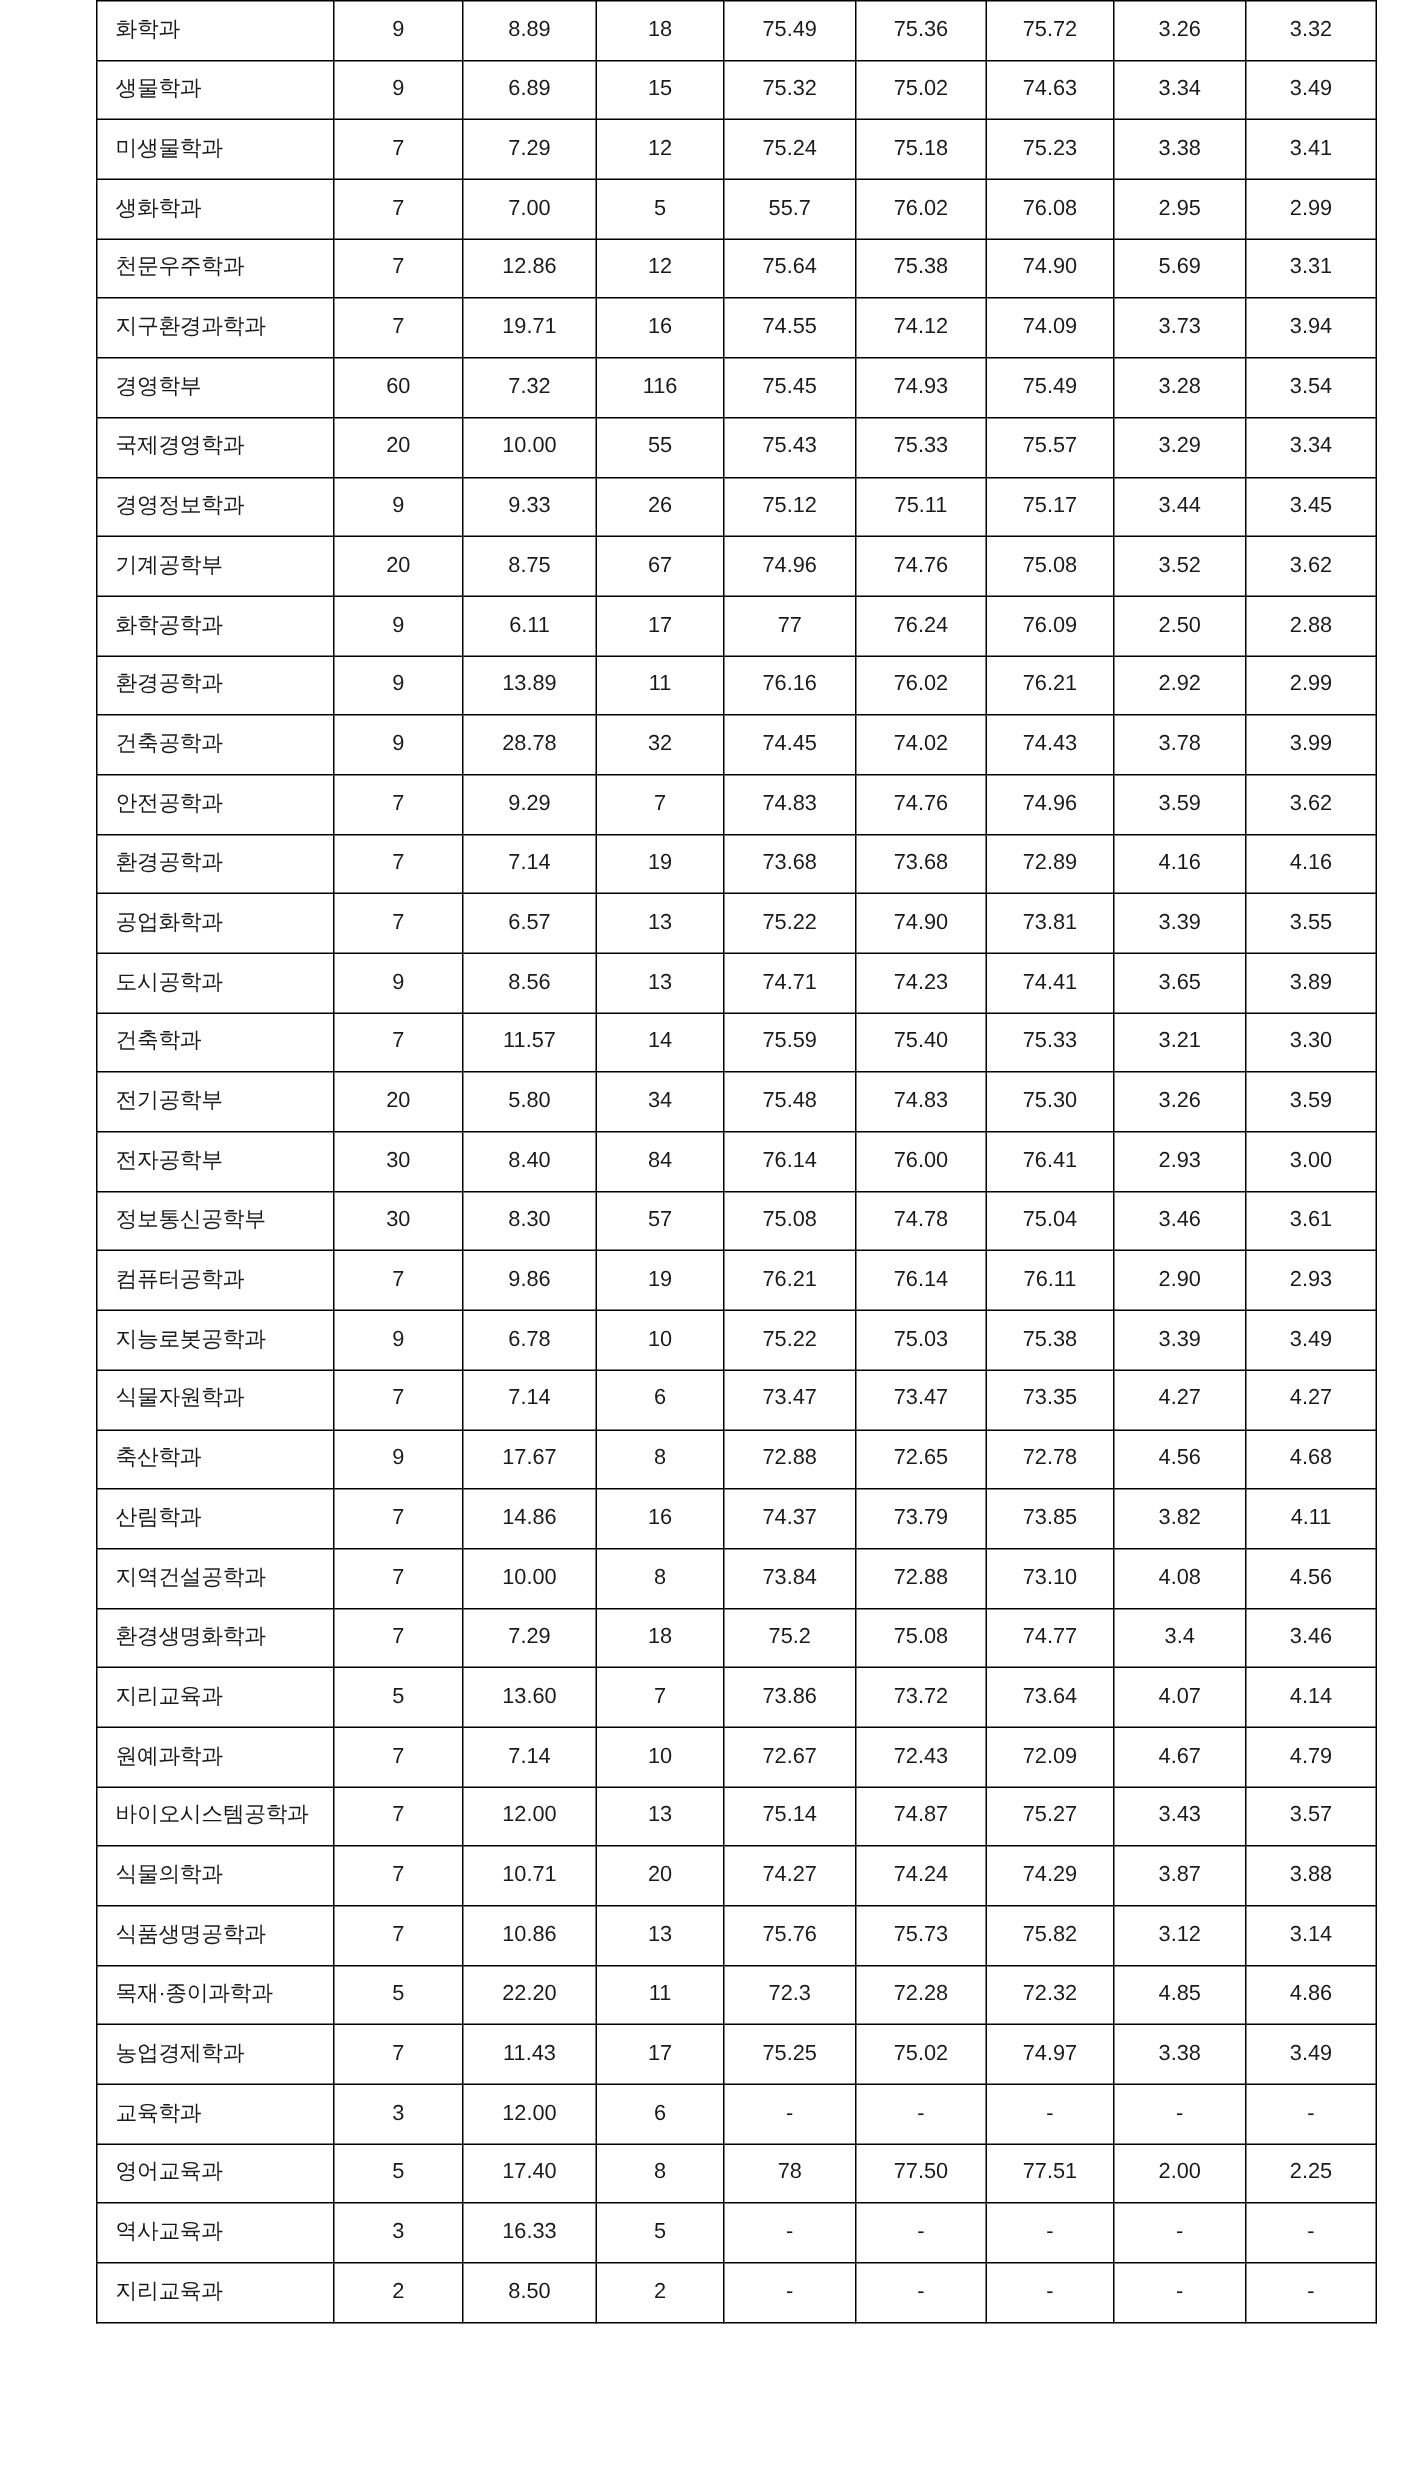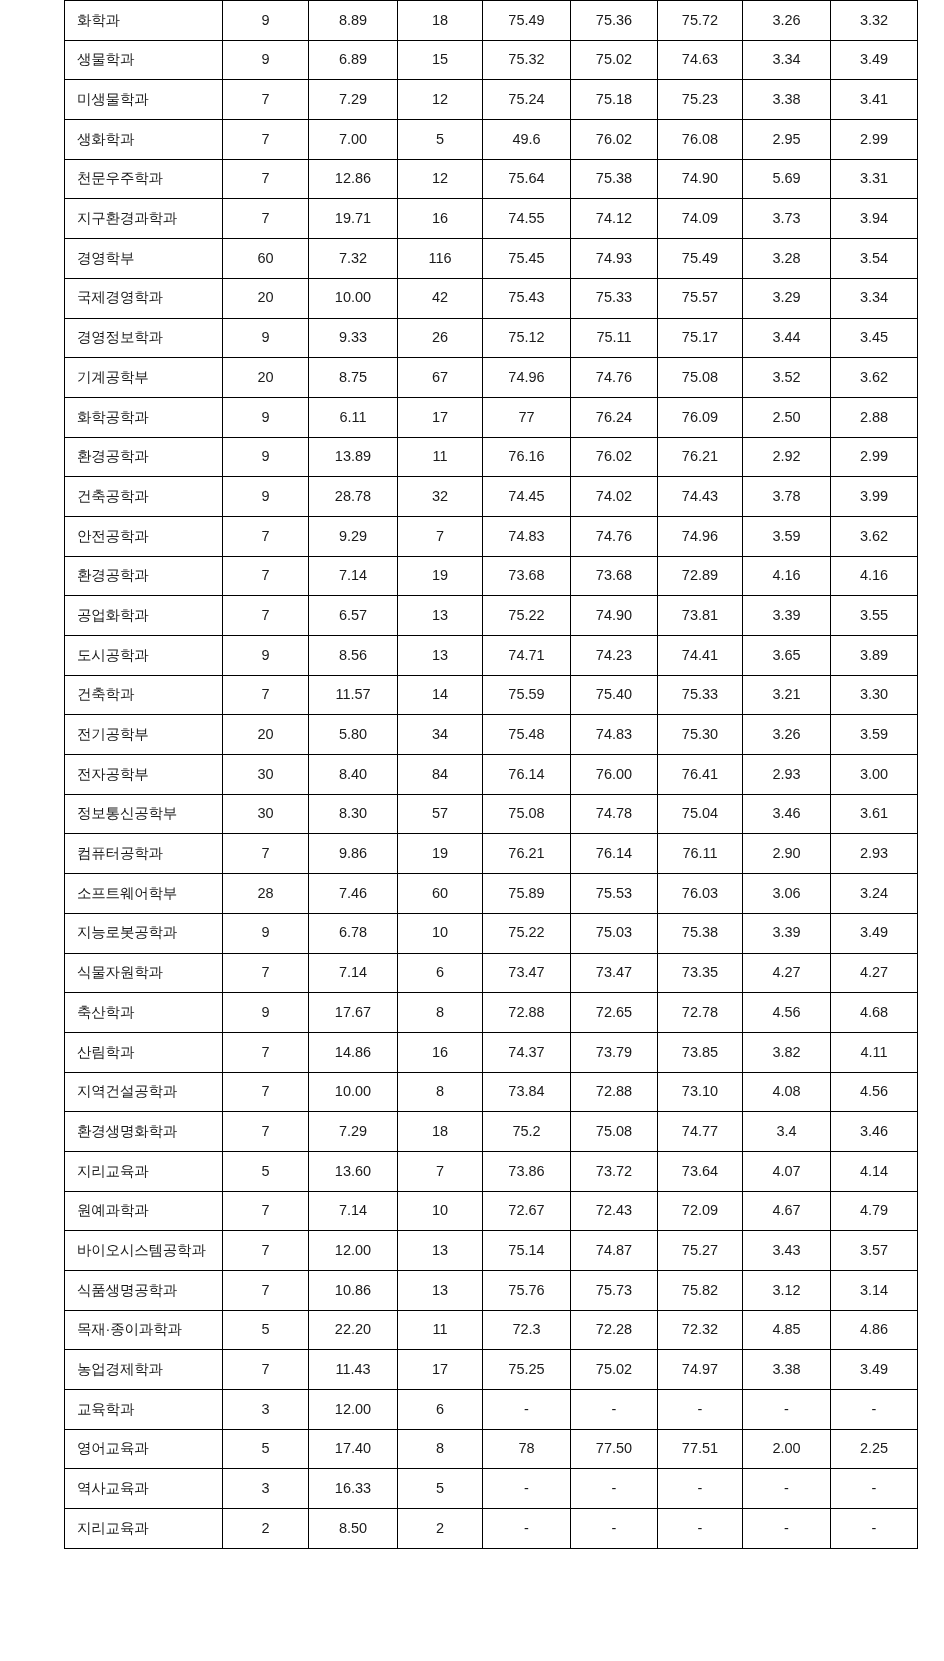--- a/index.html
+++ b/index.html
@@ -104,21 +104,21 @@
           <td>75.18</td>
           <td>75.23</td>
           <td>3.38</td>
           <td>3.41</td>
         </tr>
         <tr>
           <td class="dept">생화학과</td>
           <td>7</td>
           <td>7.00</td>
           <td>5</td>
-          <td>49.6</td>
+          <td>55.7</td>
           <td>76.02</td>
           <td>76.08</td>
           <td>2.95</td>
           <td>2.99</td>
         </tr>
         <tr>
           <td class="dept">천문우주학과</td>
           <td>7</td>
           <td>12.86</td>
           <td>12</td>
@@ -147,21 +147,21 @@
           <td>75.45</td>
           <td>74.93</td>
           <td>75.49</td>
           <td>3.28</td>
           <td>3.54</td>
         </tr>
         <tr>
           <td class="dept">국제경영학과</td>
           <td>20</td>
           <td>10.00</td>
-          <td>42</td>
+          <td>55</td>
           <td>75.43</td>
           <td>75.33</td>
           <td>75.57</td>
           <td>3.29</td>
           <td>3.34</td>
         </tr>
         <tr>
           <td class="dept">경영정보학과</td>
           <td>9</td>
           <td>9.33</td>
@@ -309,31 +309,20 @@
           <td>7</td>
           <td>9.86</td>
           <td>19</td>
           <td>76.21</td>
           <td>76.14</td>
           <td>76.11</td>
           <td>2.90</td>
           <td>2.93</td>
         </tr>
         <tr>
-          <td class="dept">소프트웨어학부</td>
-          <td>28</td>
-          <td>7.46</td>
-          <td>60</td>
-          <td>75.89</td>
-          <td>75.53</td>
-          <td>76.03</td>
-          <td>3.06</td>
-          <td>3.24</td>
-        </tr>
-        <tr>
           <td class="dept">지능로봇공학과</td>
           <td>9</td>
           <td>6.78</td>
           <td>10</td>
           <td>75.22</td>
           <td>75.03</td>
           <td>75.38</td>
           <td>3.39</td>
           <td>3.49</td>
         </tr>
@@ -417,20 +406,31 @@
         <tr>
           <td class="dept">바이오시스템공학과</td>
           <td>7</td>
           <td>12.00</td>
           <td>13</td>
           <td>75.14</td>
           <td>74.87</td>
           <td>75.27</td>
           <td>3.43</td>
           <td>3.57</td>
+        </tr>
+        <tr>
+          <td class="dept">식물의학과</td>
+          <td>7</td>
+          <td>10.71</td>
+          <td>20</td>
+          <td>74.27</td>
+          <td>74.24</td>
+          <td>74.29</td>
+          <td>3.87</td>
+          <td>3.88</td>
         </tr>
         <tr>
           <td class="dept">식품생명공학과</td>
           <td>7</td>
           <td>10.86</td>
           <td>13</td>
           <td>75.76</td>
           <td>75.73</td>
           <td>75.82</td>
           <td>3.12</td>

